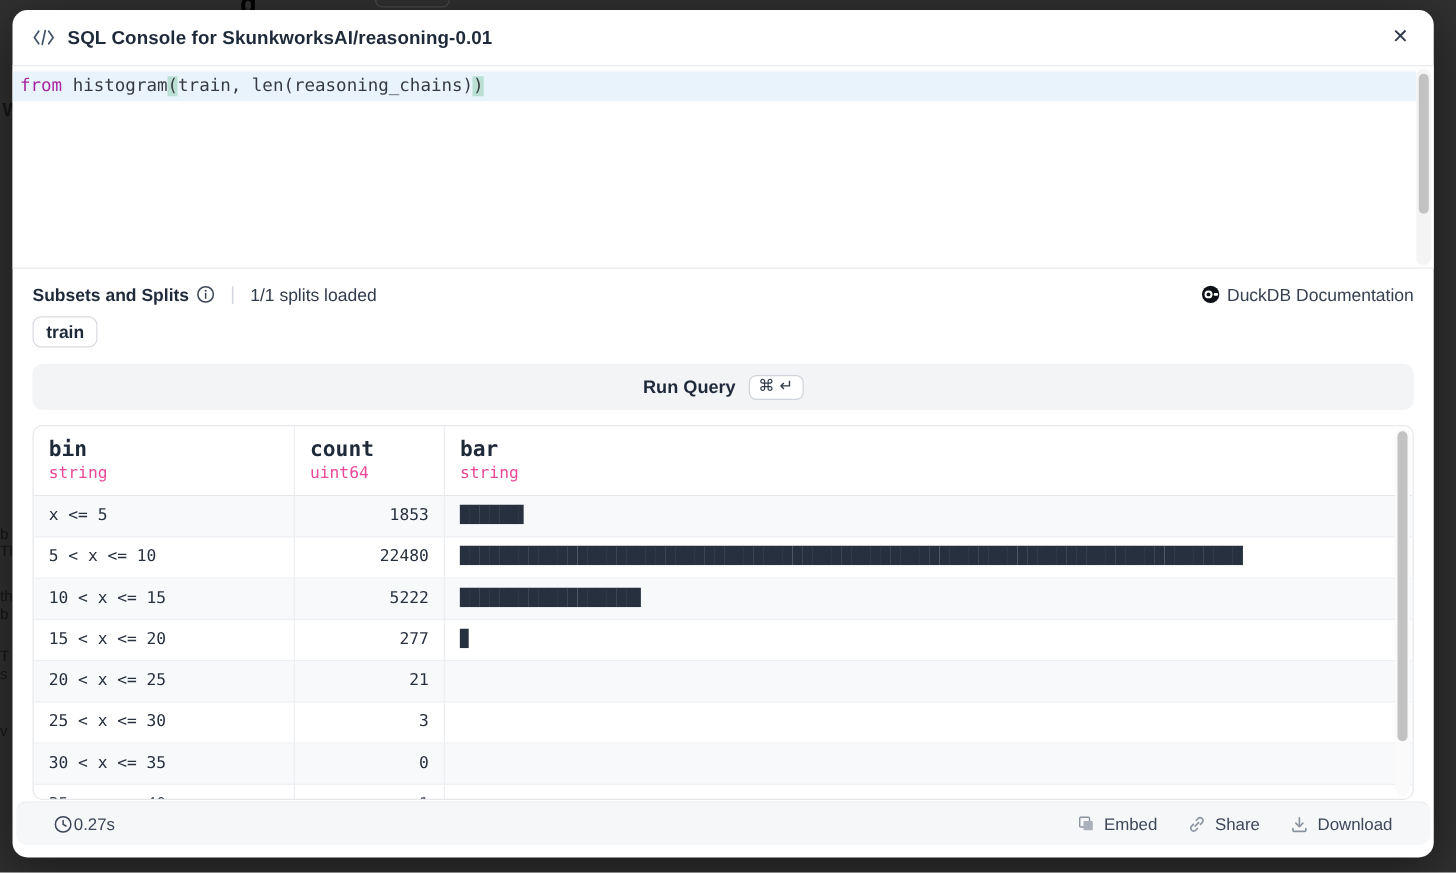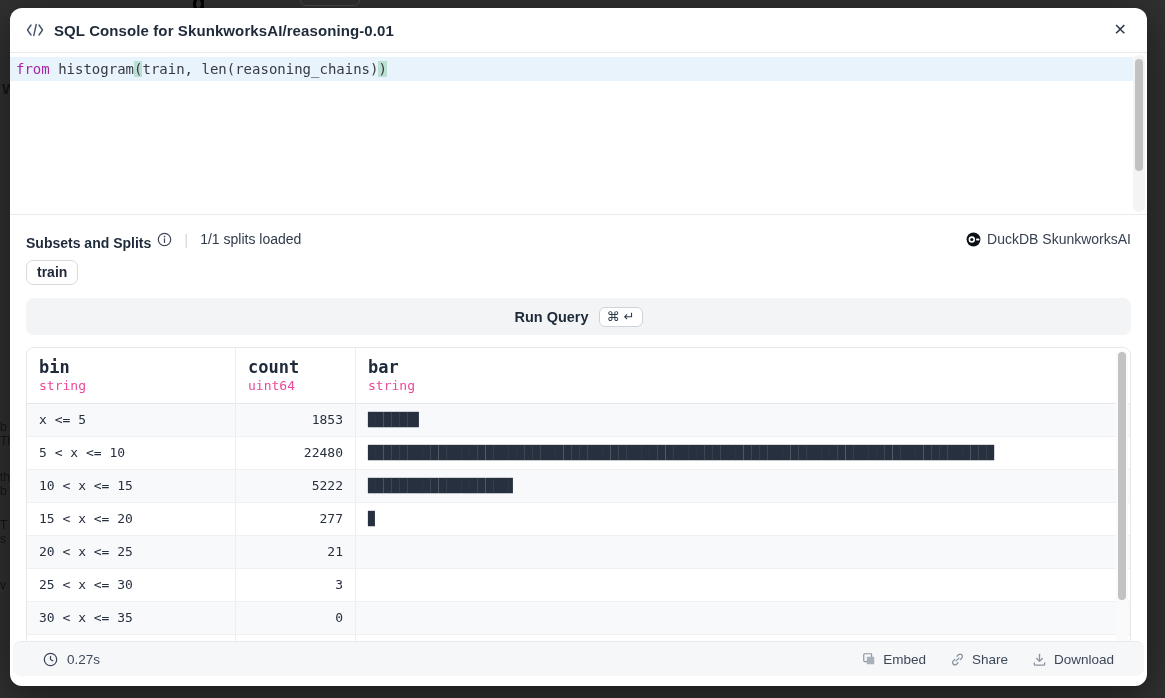--- a/index.html
+++ b/index.html
@@ -36,21 +36,21 @@
             background:#fff; padding-top:4px; }
   .code-line { height:24px; line-height:24px; background:#e9f3fc; font-family:"DejaVu Sans Mono", monospace;
                font-size:14px; color:#383a42; padding-left:6px; white-space:pre; width:calc(100% - 14px); }
   .kw { color:#a626a4; }
   .bracket-hl { background:#b9e0d2; }
   .ed-scroll { position:absolute; top:2px; right:2px; bottom:2px; width:12px; background:#f4f4f4; border-radius:6px; }
   .ed-thumb { position:absolute; top:4px; left:2px; width:8px; height:112px; background:#c2c2c2; border-radius:4px; }
 
   
   .meta-row { display:flex; align-items:center; padding:12px 16px 0 16px; }
-  .meta-label { font-size:14px; font-weight:700; color:#1e2a3a;margin-top:8px; }
+  .meta-label { font-size:14px; font-weight:700; color:#1e2a3a; }
   .info-icon { margin-left:6px; display:flex; align-items:center; color:#3c4758; }
   .meta-sep { margin:0 12px; color:#d4d8de; font-size:15px; }
   .meta-status { font-size:14px; color:#2f3a4a; }
   .doc-link { margin-left:auto; display:flex; align-items:center; gap:6px; font-size:14px; color:#374151; cursor:pointer; }
 
   .split-row { padding:9px 16px 0 16px; }
   .split-badge { display:inline-block; border:1px solid #d7dbe0; border-radius:7px; padding:3px 10px 4px 10px;
                  font-size:14px; font-weight:700; color:#1e2a3a; background:#fff; cursor:pointer; }
 
   
@@ -74,21 +74,21 @@
   .trow:nth-child(odd) .tcell { background:#f7f9fb; }
   .cell-count { text-align:right; }
   .cell-bar { font-size:12px; color:#1e2837; letter-spacing:0; }
   .tbl-scroll { position:absolute; top:2px; right:2px; bottom:2px; width:12px; background:#fafafa; border-radius:6px; }
   .tbl-thumb { position:absolute; top:2px; left:2px; width:8px; height:248px; background:#c2c2c2; border-radius:4px; }
 
   
   .m-footer { position:absolute; left:3px; right:3px; bottom:10px; height:35px; background:#f6f7f9;
               border-top:1px solid #e8eaee; border-radius:8px; display:flex; align-items:center;
               padding:0 30px 0 30px; }
-  .duration { display:flex; align-items:center; gap:9px; font-size:13.5px; color:#3c4758; }
+  .duration { display:flex; align-items:center; gap:1px; font-size:13.5px; color:#3c4758; }
   .f-actions { margin-left:auto; display:flex; align-items:center; gap:24px; }
   .f-btn { display:flex; align-items:center; gap:7px; font-size:13.5px; color:#3c4758; cursor:pointer; }
   .f-btn svg { color:#8a93a0; }
 </style>
 </head>
 <body>
 
 <div>
   <span class="backdrop-frag frag-g">g</span>
   <span class="frag-pill"></span>
@@ -135,21 +135,21 @@
     </span>
     <span class="meta-sep">|</span>
     <span class="meta-status">1/1 splits loaded</span>
     <span class="doc-link">
       <svg width="15" height="15" viewBox="0 0 16 16">
         <circle cx="8" cy="8" r="7.4" fill="#0d1117"></circle>
         <circle cx="6.2" cy="8" r="3.4" fill="#ffffff"></circle>
         <circle cx="6.2" cy="8" r="1.7" fill="#0d1117"></circle>
         <rect x="10.6" y="6.9" width="3.8" height="2.2" rx="1.1" fill="#ffffff"></rect>
       </svg>
-      <span>DuckDB SkunkworksAI</span>
+      <span>DuckDB Documentation</span>
     </span>
   </div>
 
   <div class="split-row">
     <span class="split-badge">train</span>
   </div>
 
   <div class="run-bar">
     <span class="run-label">Run Query</span>
     <span class="kbd">⌘ ↵</span>

